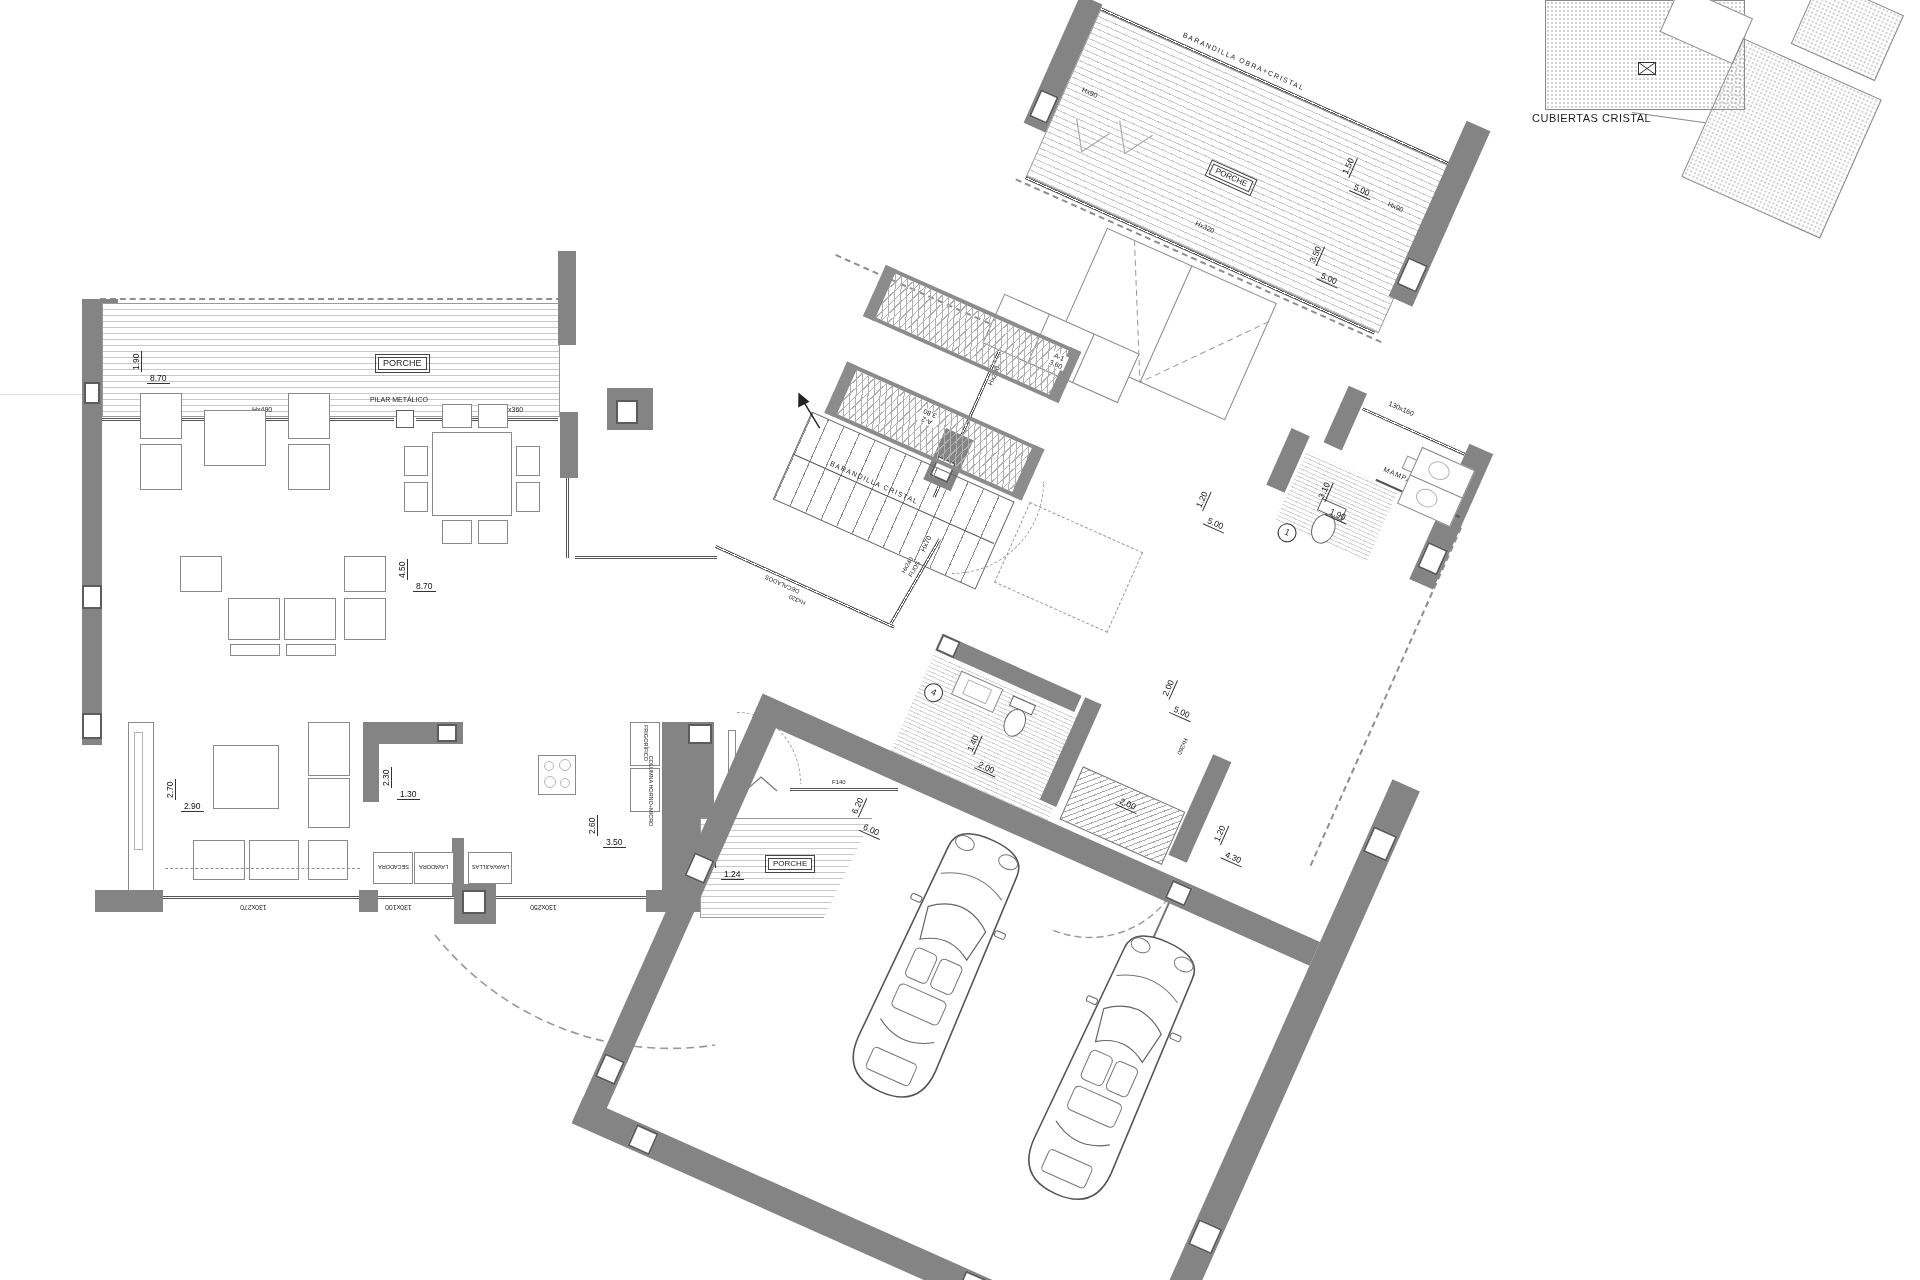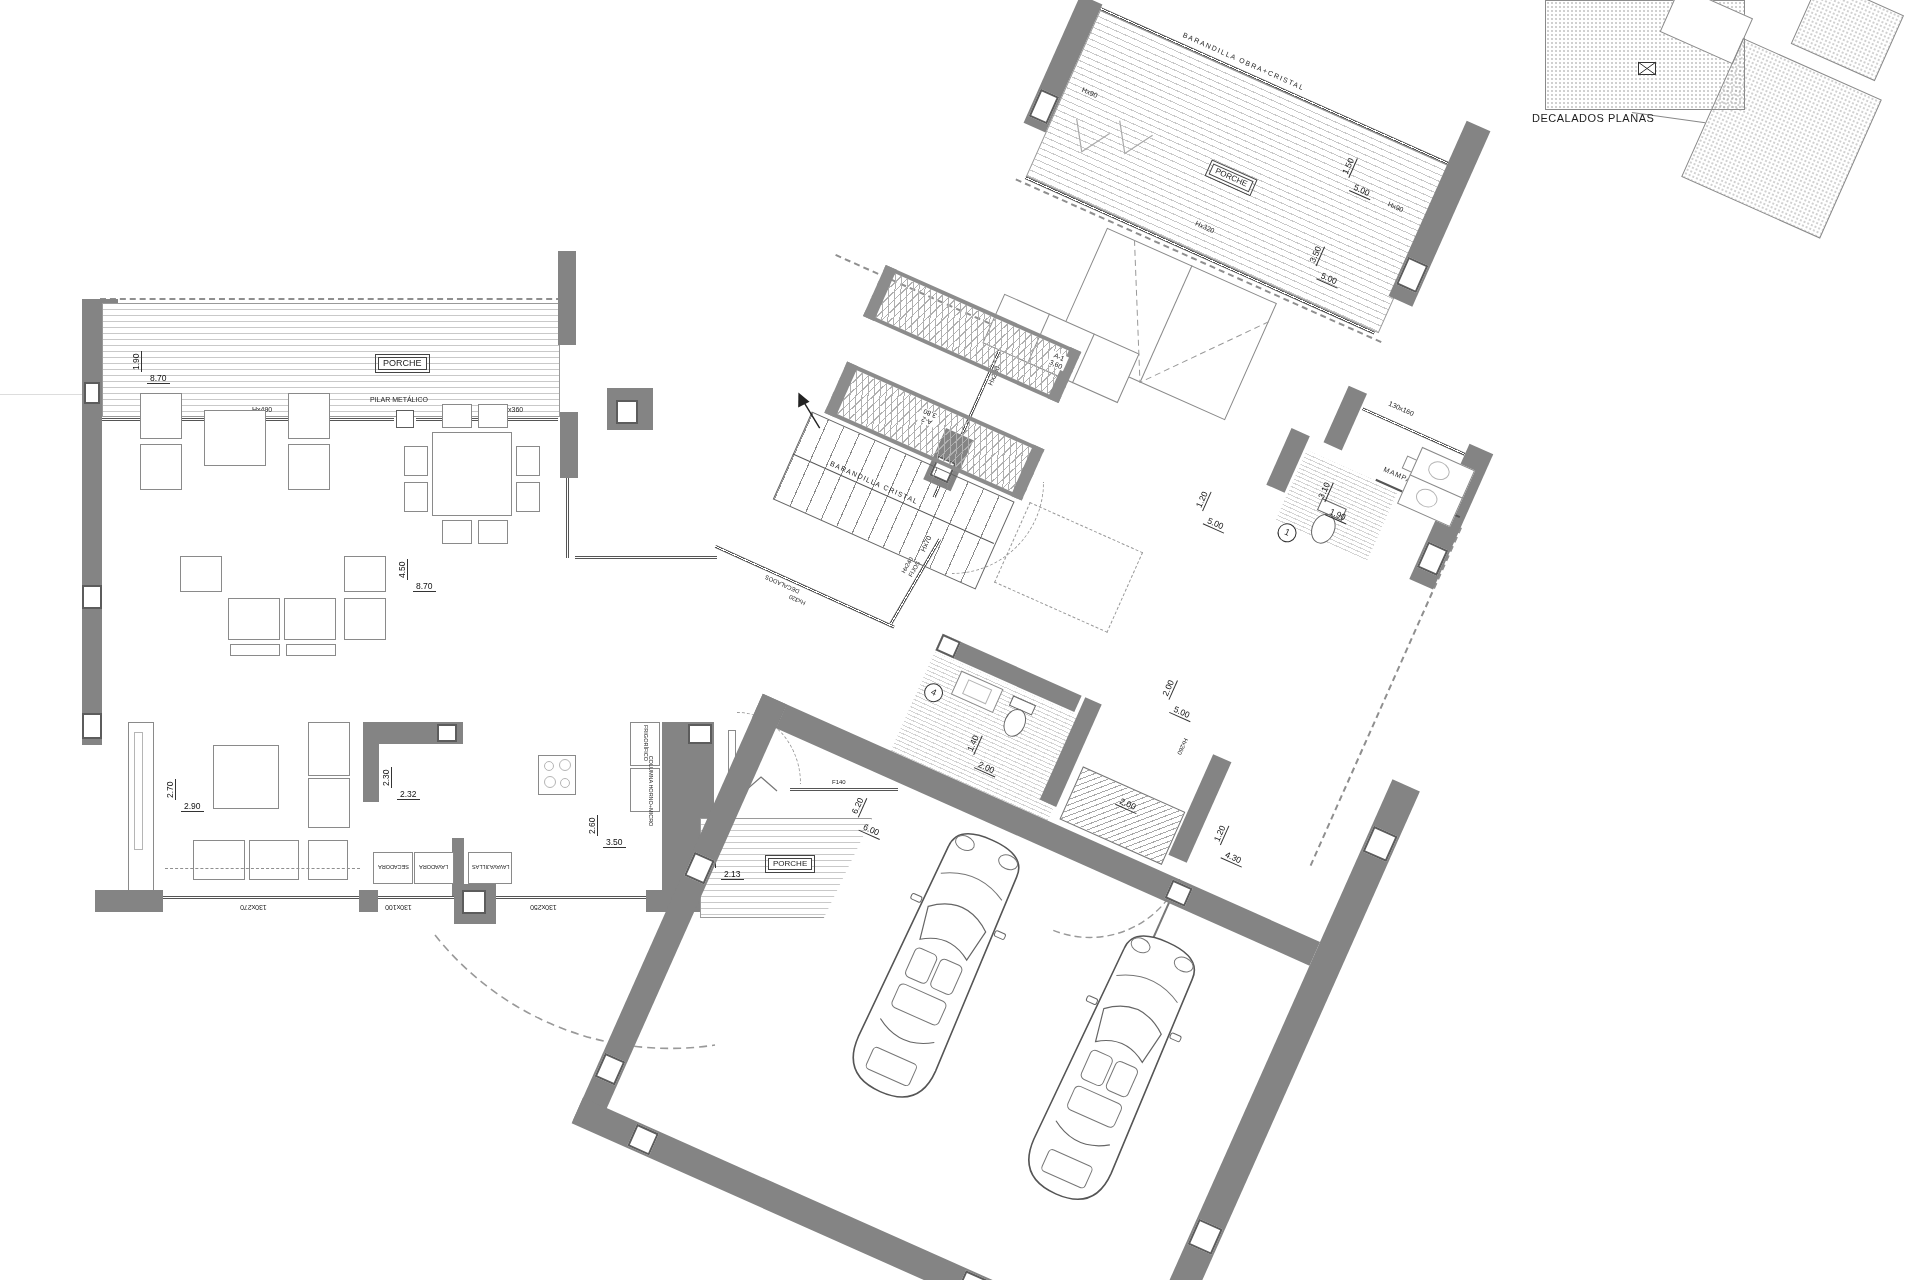--- a/index.html
+++ b/index.html
@@ -108,21 +108,21 @@
   <div class="w" style="left:363px;top:722px;width:100px;height:22px"></div>
   <div class="ww" style="left:437px;top:724px;width:20px;height:18px"></div>
   <div class="w" style="left:363px;top:744px;width:16px;height:58px"></div>
   <div class="w" style="left:452px;top:838px;width:12px;height:60px"></div>
   <div class="f" style="left:373px;top:852px;width:40px;height:32px"></div>
   <div class="lb lb5" style="left:378px;top:864px;transform:rotate(180deg)">SECADORA</div>
   <div class="f" style="left:414px;top:852px;width:40px;height:32px"></div>
   <div class="lb lb5" style="left:419px;top:864px;transform:rotate(180deg)">LAVADORA</div>
   <div class="dim" style="left:390px;top:758px">
     <span class="dimv">2.30</span>
-    <span class="dimh">2.32</span>
+    <span class="dimh">1.30</span>
   </div>
 
   <div class="f" style="left:538px;top:755px;width:38px;height:40px"></div>
   <div class="f2" style="left:544px;top:761px;width:10px;height:10px;border-radius:50%"></div>
   <div class="f2" style="left:559px;top:759px;width:12px;height:12px;border-radius:50%"></div>
   <div class="f2" style="left:544px;top:776px;width:12px;height:12px;border-radius:50%"></div>
   <div class="f2" style="left:560px;top:778px;width:10px;height:10px;border-radius:50%"></div>
   <div class="f" style="left:468px;top:852px;width:44px;height:32px"></div>
   <div class="lb lb5" style="left:472px;top:864px;transform:rotate(180deg)">LAVAVAJILLAS</div>
   <div class="f" style="left:630px;top:722px;width:30px;height:44px"></div>
@@ -176,21 +176,21 @@
   <div class="dashr" style="left:737px;top:712px;width:64px;height:72px;border-left:none;border-bottom:none;border-radius:0 100% 0 0"></div>
   <svg style="left:744px;top:776px" width="34" height="16">
       <path d="M1,15 L17,1 L33,15" fill="none" stroke="#777" stroke-width="1.2"></path>
     </svg>
   <div class="gl" style="left:790px;top:788px;width:108px"></div>
   <div class="lb lb6" style="left:832px;top:779px">F140</div>
   <div class="deck" style="left:700px;top:818px;width:172px;height:100px;clip-path:polygon(0 0,100% 0,72% 100%,0 100%)"></div>
   <div class="box" style="left:768px;top:858px;font-size:8px">PORCHE</div>
   <div class="dim" style="left:714px;top:838px">
     <span class="dimv">1.60</span>
-    <span class="dimh">2.13</span>
+    <span class="dimh">1.24</span>
   </div>
   <svg style="left:430px;top:920px" width="290" height="140">
       <path d="M5,15 A 300,300 0 0 0 285,125" fill="none" stroke="#999" stroke-width="1.6" stroke-dasharray="8 5"></path>
     </svg>
 
   <div class="abs r24" style="left:1100px;top:10px">
 
     <div class="deck" style="left:0;top:0;width:386px;height:182px"></div>
     <div class="gl" style="left:0;top:-3px;width:386px"></div>
     <div class="lb lb7" style="left:86px;top:-15px;letter-spacing:1.5px">BARANDILLA OBRA+CRISTAL</div>
@@ -367,15 +367,15 @@
 
   <div class="stip" style="left:1545px;top:0;width:200px;height:110px"></div>
   <div class="abs" style="left:1680px;top:-14px;width:78px;height:48px;background:#fff;border:1px solid #8a8a8a;transform:rotate(24deg);transform-origin:0 0"></div>
   <div class="stip" style="left:1820px;top:-22px;width:92px;height:72px;transform:rotate(24deg);transform-origin:0 0"></div>
   <div class="stip" style="left:1743px;top:38px;width:152px;height:152px;transform:rotate(24deg);transform-origin:0 0"></div>
   <svg style="left:1638px;top:62px" width="18" height="13">
     <rect x="0.5" y="0.5" width="17" height="12" fill="#fff" stroke="#333"></rect>
     <path d="M0,0 L18,13 M0,13 L18,0" stroke="#333" stroke-width="1"></path>
   </svg>
   <div class="ln" style="left:1632px;top:112px;width:74px;height:1px;transform:rotate(8deg);transform-origin:0 0;background:#888"></div>
-  <div class="lb" style="left:1532px;top:112px;font-size:11px;letter-spacing:0.5px">DECALADOS PLANAS</div>
+  <div class="lb" style="left:1532px;top:112px;font-size:11px;letter-spacing:0.5px">CUBIERTAS CRISTAL</div>
 
 </div>
 
 </body></html>

